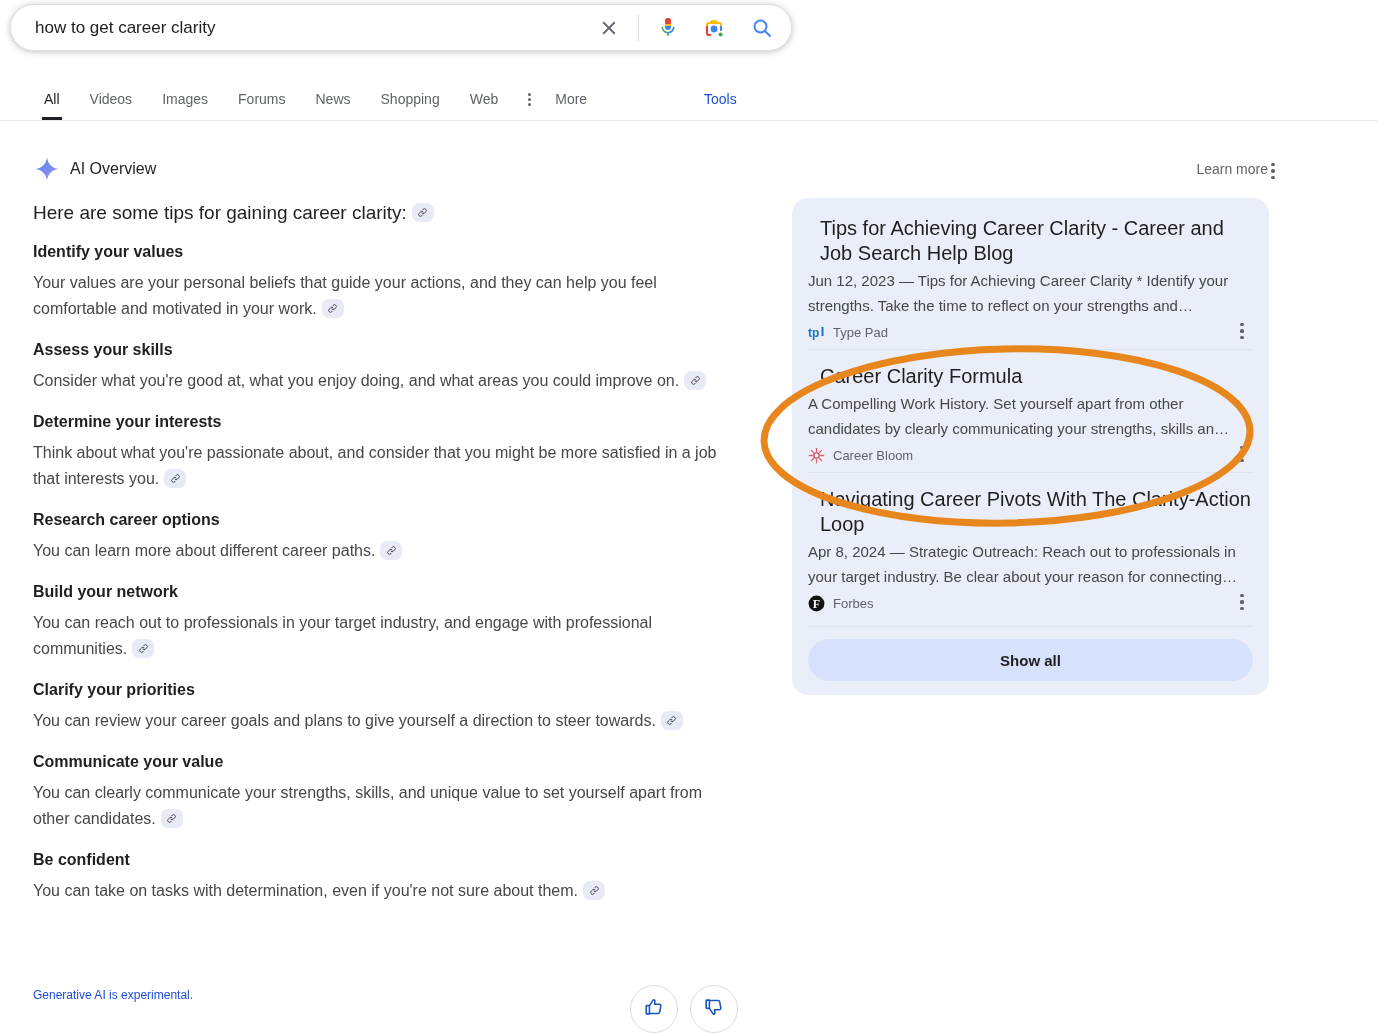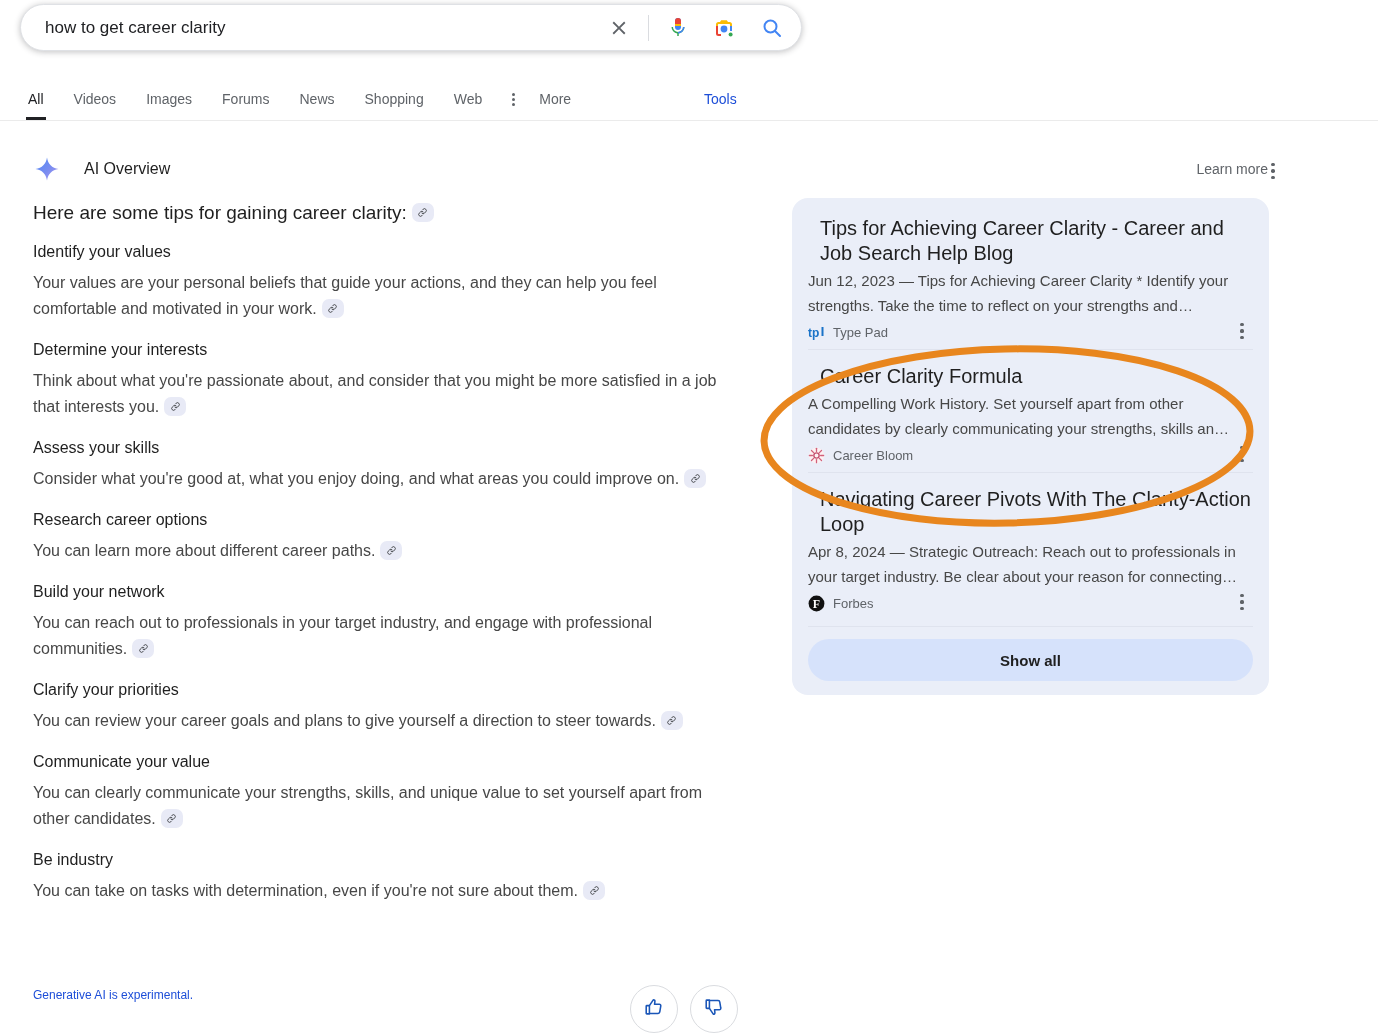--- a/index.html
+++ b/index.html
@@ -6,74 +6,74 @@
   html, body {
     margin: 0; padding: 0;
     width: 1378px; height: 1034px;
     background: #ffffff;
     font-family: "Liberation Sans", sans-serif;
     overflow: hidden;
   }
   .page { position: relative; width: 1378px; height: 1034px; background:#fff; }
 
   
-  .searchbar-wrap { position:absolute; left:20px; top:4px; width:782px; height:47px; }
+  .searchbar-wrap { position:absolute; left:10px; top:4px; width:782px; height:47px; }
   .searchbar {
     width:782px; height:47px; border-radius:24px; background:#fff;
     border:1px solid #dfe1e5;
     box-shadow: 0 1px 6px rgba(32,33,36,.28);
     display:flex; align-items:center; padding: 0 14px 0 24px;
   }
   .search-input {
     flex:1; border:none; outline:none; font-size:17px; color:#202124;
     background:transparent; font-family:"Liberation Sans", sans-serif;
     height:100%; padding:0;
   }
   .sb-icon { display:flex; align-items:center; justify-content:center; cursor:pointer; }
   .clear-x { width:30px; height:30px; margin-right:8px; }
   .divider-v { width:1px; height:26px; background:#dadce0; margin:0 14px 0 6px; }
   .mic-btn { width:30px; height:30px; margin-right:16px; }
   .lens-btn { width:30px; height:30px; margin-right:18px; }
   .mag-btn { width:30px; height:30px; }
 
   
   .navbar { position:absolute; left:0; top:78px; width:1378px; height:42px; }
-  .nav-inner { position:relative; height:42px; display:flex; align-items:flex-start; padding-left:28px; }
+  .nav-inner { position:relative; height:42px; display:flex; align-items:flex-start; padding-left:44px; }
   .nav-item {
     font-size:14px; color:#5f6368; margin-right:30px; cursor:pointer;
     height:42px; display:flex; align-items:center; white-space:nowrap;
   }
   .nav-item.active { color:#202124; font-weight:400; position:relative; }
   .nav-item.active::after {
     content:""; position:absolute; left:-2px; right:-2px; bottom:0; height:3px; background:#202124;
   }
   .nav-more { display:flex; align-items:center; gap:24px; }
   .kebab-dots { display:flex; flex-direction:column; gap:2px; align-items:center; }
   .kebab-dots i { display:block; width:3px; height:3px; border-radius:50%; background:#5f6368; }
   .nav-tools { position:absolute; left:704px; top:0; height:42px; display:flex; align-items:center;
                font-size:14px; color:#1d4ed8; cursor:pointer; }
   .nav-rule { position:absolute; left:0; top:120px; width:1378px; height:1px; background:#ebebeb; }
 
   
-  .aio-head { position:absolute; left:34px; top:156px; display:flex; align-items:center; gap:24px; }
+  .aio-head { position:absolute; left:34px; top:156px; display:flex; align-items:center; gap:10px; }
   .sparkle { width:26px; height:26px; }
   .aio-title { font-size:16px; color:#1f1f1f; }
   .learn-more { position:absolute; right:110px; top:161px; font-size:14px; color:#5f6368; cursor:pointer; }
   .aio-kebab { position:absolute; right:95px; top:160px; width:20px; height:22px;
                display:flex; flex-direction:column; justify-content:center; align-items:center; gap:3px; cursor:pointer; }
   .aio-kebab i { width:3.5px; height:3.5px; border-radius:50%; background:#5f6368; display:block; }
 
   
   .aio-body { position:absolute; left:33px; top:198px; width:700px; }
   .lead {
     font-size:19px; color:#1f1f1f; line-height:28px; margin:1px 0 14px 0;
     display:block;
   }
   .sec { margin-bottom:17px; }
-  .sec-h { font-size:16px; font-weight:400; color:#1f1f1f; margin:4px 0 7px 0; line-height:22px; }
+  .sec-h { font-size:16px; font-weight:700; color:#1f1f1f; margin:4px 0 7px 0; line-height:22px; }
   .sec-p { font-size:16px; color:#474747; line-height:26px; margin:0; }
 
   .chip {
     display:inline-flex; align-items:center; justify-content:center;
     width:22px; height:19px; background:#e8eaf6; border-radius:7px;
     vertical-align:middle; margin-left:5px; cursor:pointer; position:relative; top:-1px;
   }
   .chip svg { display:block; }
 
   
@@ -212,40 +212,40 @@
       <h3 class="sec-h">Identify your values</h3>
       <p class="sec-p"><span>Your values are your personal beliefs that guide your actions, and they can help you feel comfortable and motivated in your work.</span><span class="chip">
             <svg width="11" height="11" viewBox="0 0 24 24">
               <path d="M10.6 13.4a4 4 0 0 0 5.66 0l2.83-2.83a4 4 0 1 0-5.66-5.66l-1.4 1.4" fill="none" stroke="#3c4043" stroke-width="2" stroke-linecap="round"></path>
               <path d="M13.4 10.6a4 4 0 0 0-5.66 0L4.9 13.4a4 4 0 1 0 5.66 5.66l1.4-1.4" fill="none" stroke="#3c4043" stroke-width="2" stroke-linecap="round"></path>
             </svg>
           </span></p>
     </div>
 
     <div class="sec">
+      <h3 class="sec-h">Assess your skills</h3>
+      <p class="sec-p"><span>Consider what you're good at, what you enjoy doing, and what areas you could improve on.</span><span class="chip">
+            <svg width="11" height="11" viewBox="0 0 24 24">
+              <path d="M10.6 13.4a4 4 0 0 0 5.66 0l2.83-2.83a4 4 0 1 0-5.66-5.66l-1.4 1.4" fill="none" stroke="#3c4043" stroke-width="2" stroke-linecap="round"></path>
+              <path d="M13.4 10.6a4 4 0 0 0-5.66 0L4.9 13.4a4 4 0 1 0 5.66 5.66l1.4-1.4" fill="none" stroke="#3c4043" stroke-width="2" stroke-linecap="round"></path>
+            </svg>
+          </span></p>
+    </div>
+
+    <div class="sec">
       <h3 class="sec-h">Determine your interests</h3>
       <p class="sec-p"><span>Think about what you're passionate about, and consider that you might be more satisfied in a job that interests you.</span><span class="chip">
             <svg width="11" height="11" viewBox="0 0 24 24">
               <path d="M10.6 13.4a4 4 0 0 0 5.66 0l2.83-2.83a4 4 0 1 0-5.66-5.66l-1.4 1.4" fill="none" stroke="#3c4043" stroke-width="2" stroke-linecap="round"></path>
               <path d="M13.4 10.6a4 4 0 0 0-5.66 0L4.9 13.4a4 4 0 1 0 5.66 5.66l1.4-1.4" fill="none" stroke="#3c4043" stroke-width="2" stroke-linecap="round"></path>
             </svg>
           </span></p>
     </div>
 
     <div class="sec">
-      <h3 class="sec-h">Assess your skills</h3>
-      <p class="sec-p"><span>Consider what you're good at, what you enjoy doing, and what areas you could improve on.</span><span class="chip">
-            <svg width="11" height="11" viewBox="0 0 24 24">
-              <path d="M10.6 13.4a4 4 0 0 0 5.66 0l2.83-2.83a4 4 0 1 0-5.66-5.66l-1.4 1.4" fill="none" stroke="#3c4043" stroke-width="2" stroke-linecap="round"></path>
-              <path d="M13.4 10.6a4 4 0 0 0-5.66 0L4.9 13.4a4 4 0 1 0 5.66 5.66l1.4-1.4" fill="none" stroke="#3c4043" stroke-width="2" stroke-linecap="round"></path>
-            </svg>
-          </span></p>
-    </div>
-
-    <div class="sec">
       <h3 class="sec-h">Research career options</h3>
       <p class="sec-p"><span>You can learn more about different career paths.</span><span class="chip">
             <svg width="11" height="11" viewBox="0 0 24 24">
               <path d="M10.6 13.4a4 4 0 0 0 5.66 0l2.83-2.83a4 4 0 1 0-5.66-5.66l-1.4 1.4" fill="none" stroke="#3c4043" stroke-width="2" stroke-linecap="round"></path>
               <path d="M13.4 10.6a4 4 0 0 0-5.66 0L4.9 13.4a4 4 0 1 0 5.66 5.66l1.4-1.4" fill="none" stroke="#3c4043" stroke-width="2" stroke-linecap="round"></path>
             </svg>
           </span></p>
     </div>
 
     <div class="sec">
@@ -272,21 +272,21 @@
       <h3 class="sec-h">Communicate your value</h3>
       <p class="sec-p"><span>You can clearly communicate your strengths, skills, and unique value to set yourself apart from other candidates.</span><span class="chip">
             <svg width="11" height="11" viewBox="0 0 24 24">
               <path d="M10.6 13.4a4 4 0 0 0 5.66 0l2.83-2.83a4 4 0 1 0-5.66-5.66l-1.4 1.4" fill="none" stroke="#3c4043" stroke-width="2" stroke-linecap="round"></path>
               <path d="M13.4 10.6a4 4 0 0 0-5.66 0L4.9 13.4a4 4 0 1 0 5.66 5.66l1.4-1.4" fill="none" stroke="#3c4043" stroke-width="2" stroke-linecap="round"></path>
             </svg>
           </span></p>
     </div>
 
     <div class="sec">
-      <h3 class="sec-h">Be industry</h3>
+      <h3 class="sec-h">Be confident</h3>
       <p class="sec-p"><span>You can take on tasks with determination, even if you're not sure about them.</span><span class="chip">
             <svg width="11" height="11" viewBox="0 0 24 24">
               <path d="M10.6 13.4a4 4 0 0 0 5.66 0l2.83-2.83a4 4 0 1 0-5.66-5.66l-1.4 1.4" fill="none" stroke="#3c4043" stroke-width="2" stroke-linecap="round"></path>
               <path d="M13.4 10.6a4 4 0 0 0-5.66 0L4.9 13.4a4 4 0 1 0 5.66 5.66l1.4-1.4" fill="none" stroke="#3c4043" stroke-width="2" stroke-linecap="round"></path>
             </svg>
           </span></p>
     </div>
 
   </div>
 

